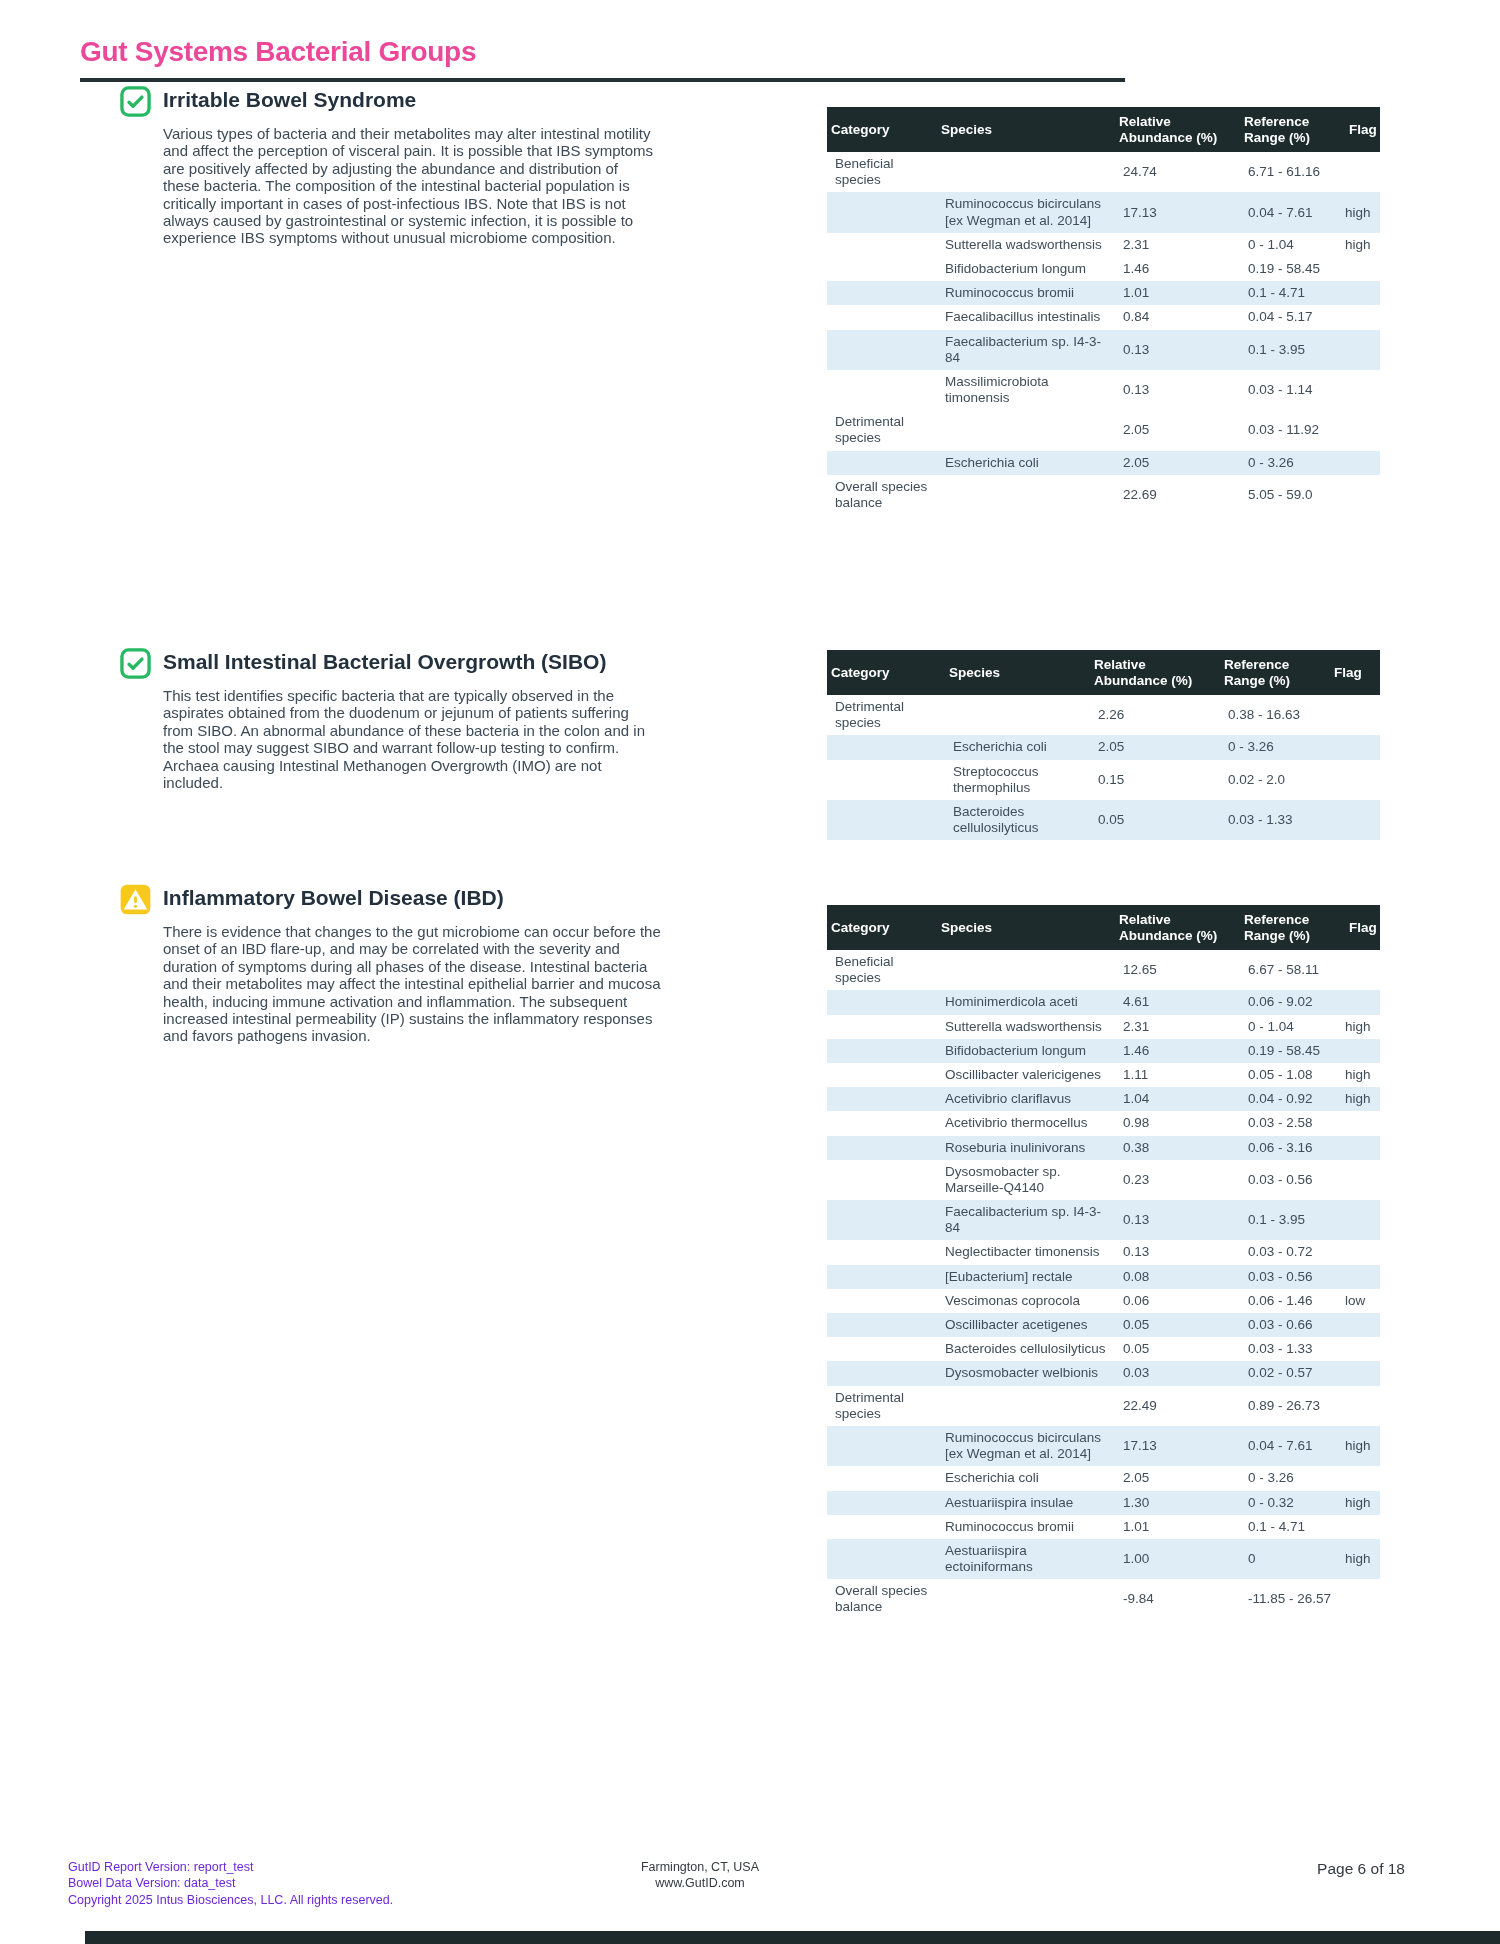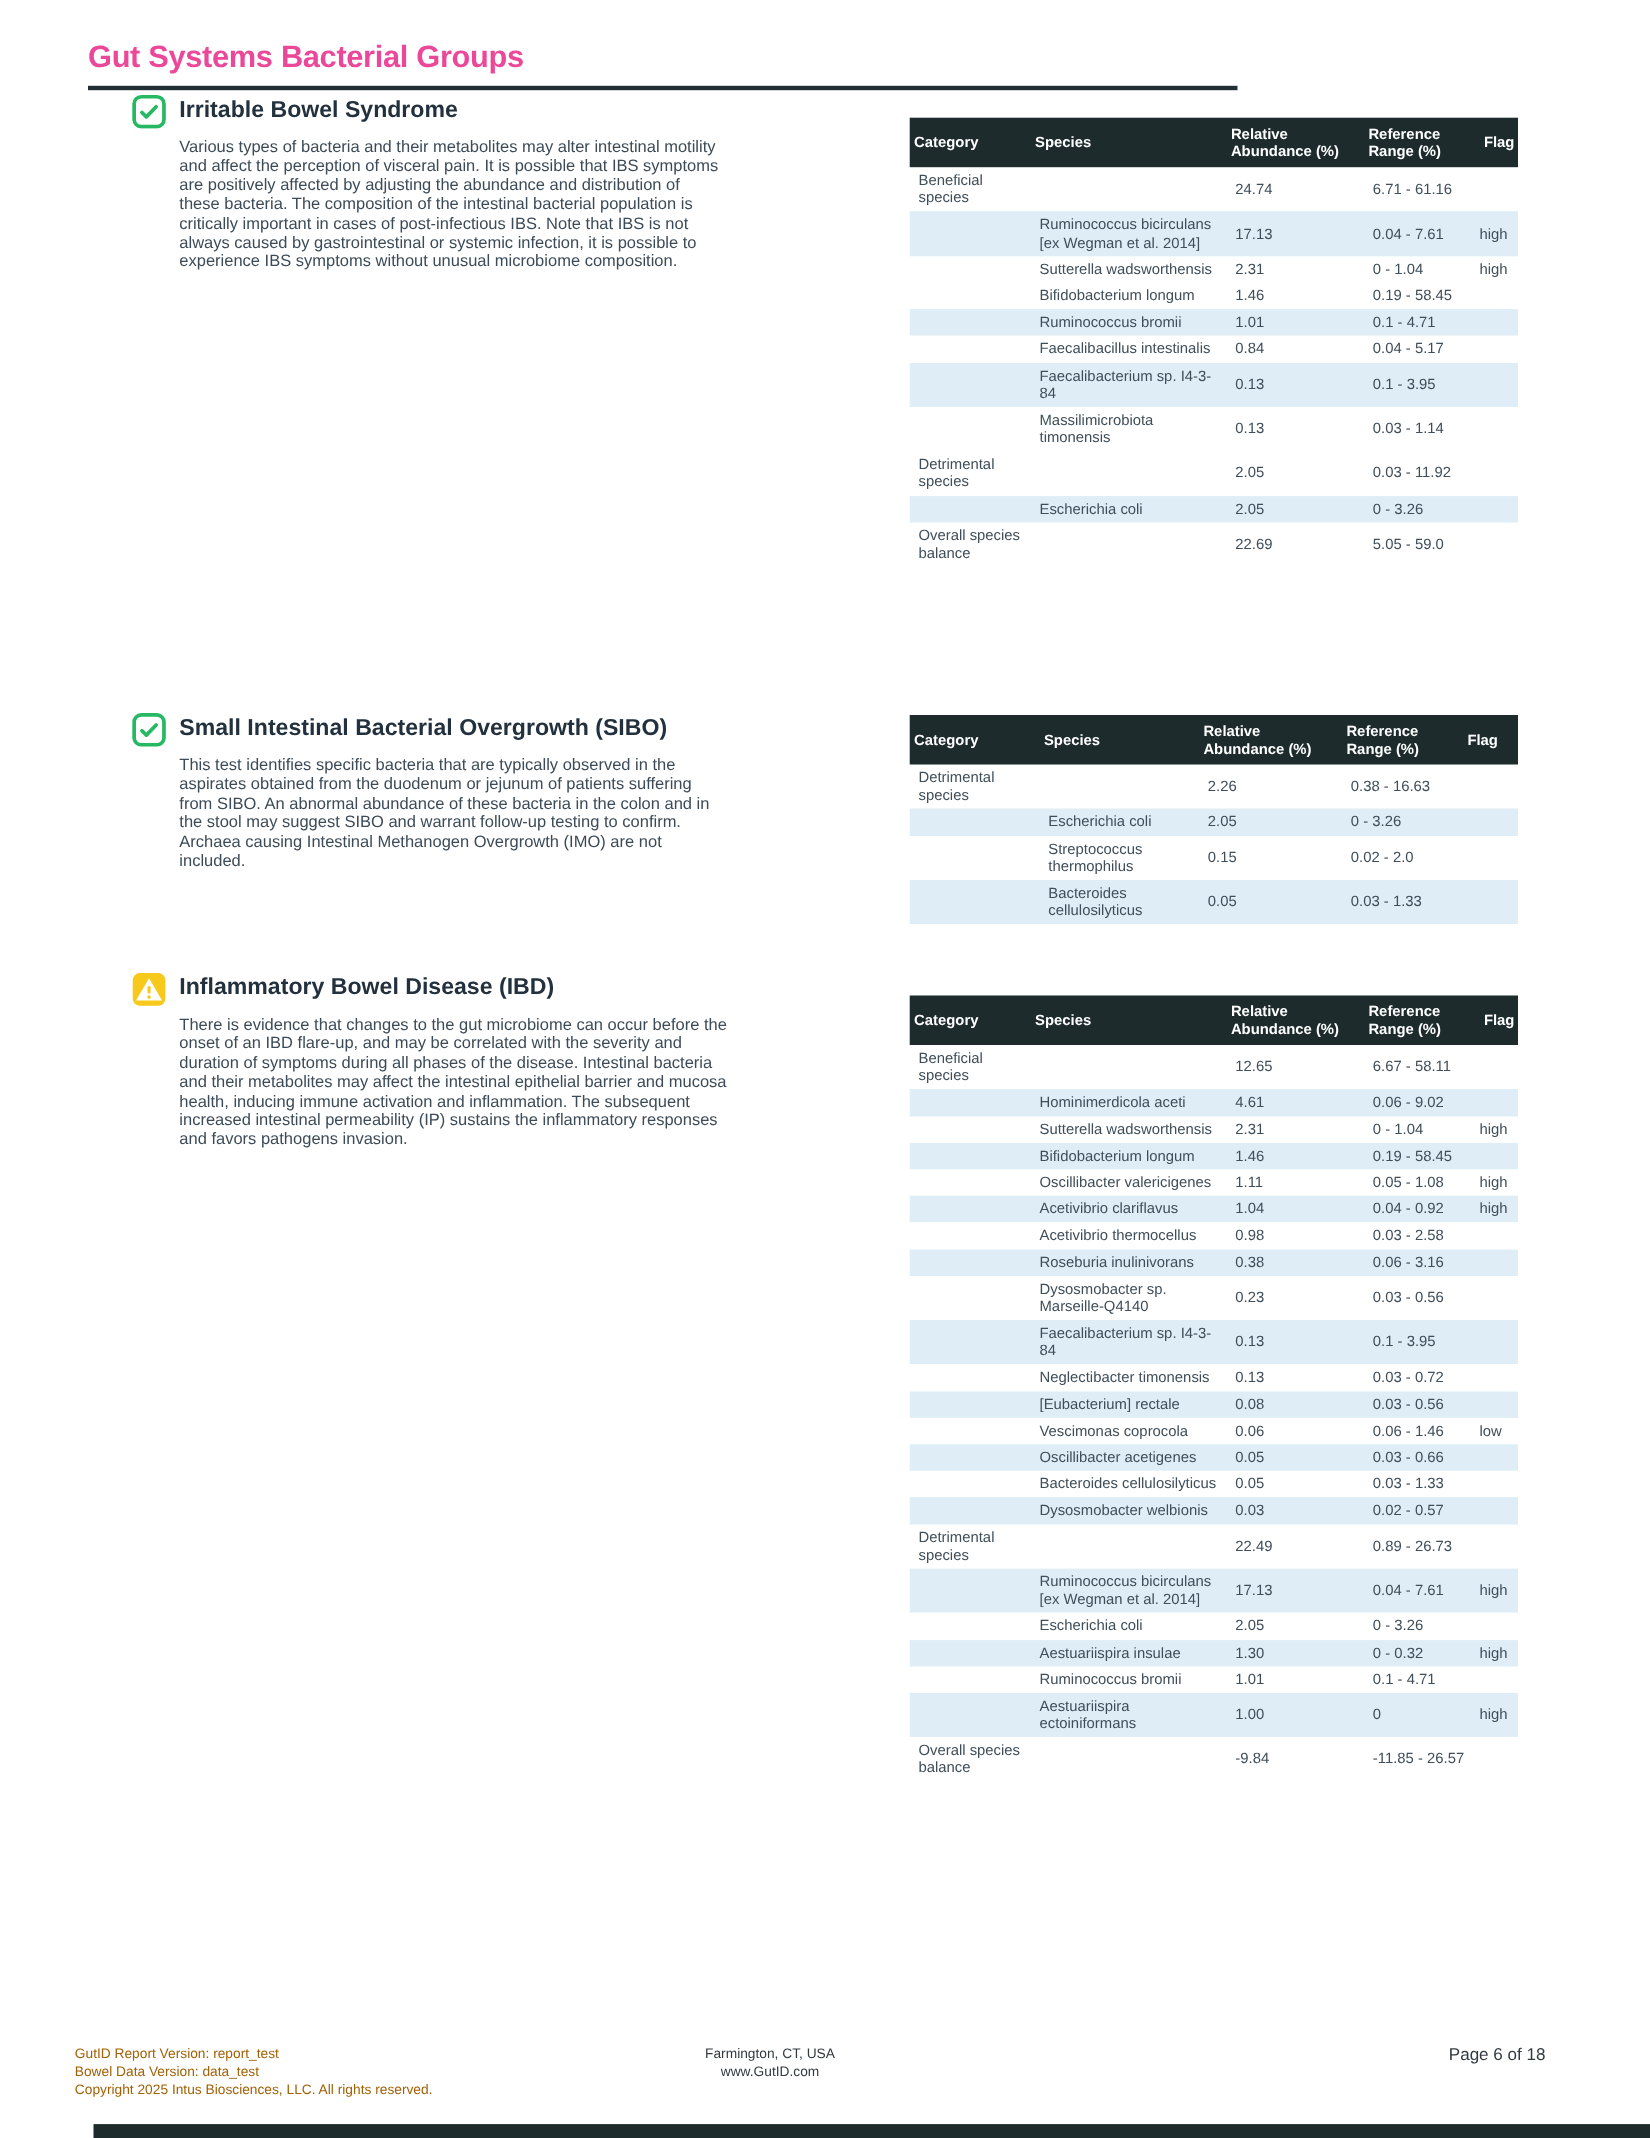--- a/index.html
+++ b/index.html
@@ -44,21 +44,21 @@
     background:#1d2b2d;color:#ffffff;font-weight:bold;
   }
   .t-head .cell{padding:7px 4px;line-height:1.15;}
   .cell{padding:4px 8px;line-height:1.2;min-height:16px;}
   .table-ibs,.table-ibd{--cols:110px 178px 125px 105px 35px;}
   .table-sibo{--cols:118px 145px 130px 110px 50px;}
   .flag-cell{padding-left:0;}
   
   .footer-left{
     position:absolute;left:68px;top:1859px;
-    font-size:12.5px;line-height:1.3;color:#a16207;
+    font-size:12.5px;line-height:1.3;color:#6d28d9;
   }
   .footer-center{
     position:absolute;left:550px;top:1859px;width:300px;
     text-align:center;font-size:12.5px;line-height:1.3;color:#333b41;
   }
   .footer-page{
     position:absolute;left:1245px;top:1860px;width:160px;
     text-align:right;font-size:15.5px;color:#333b41;
   }
   .bottom-bar{

